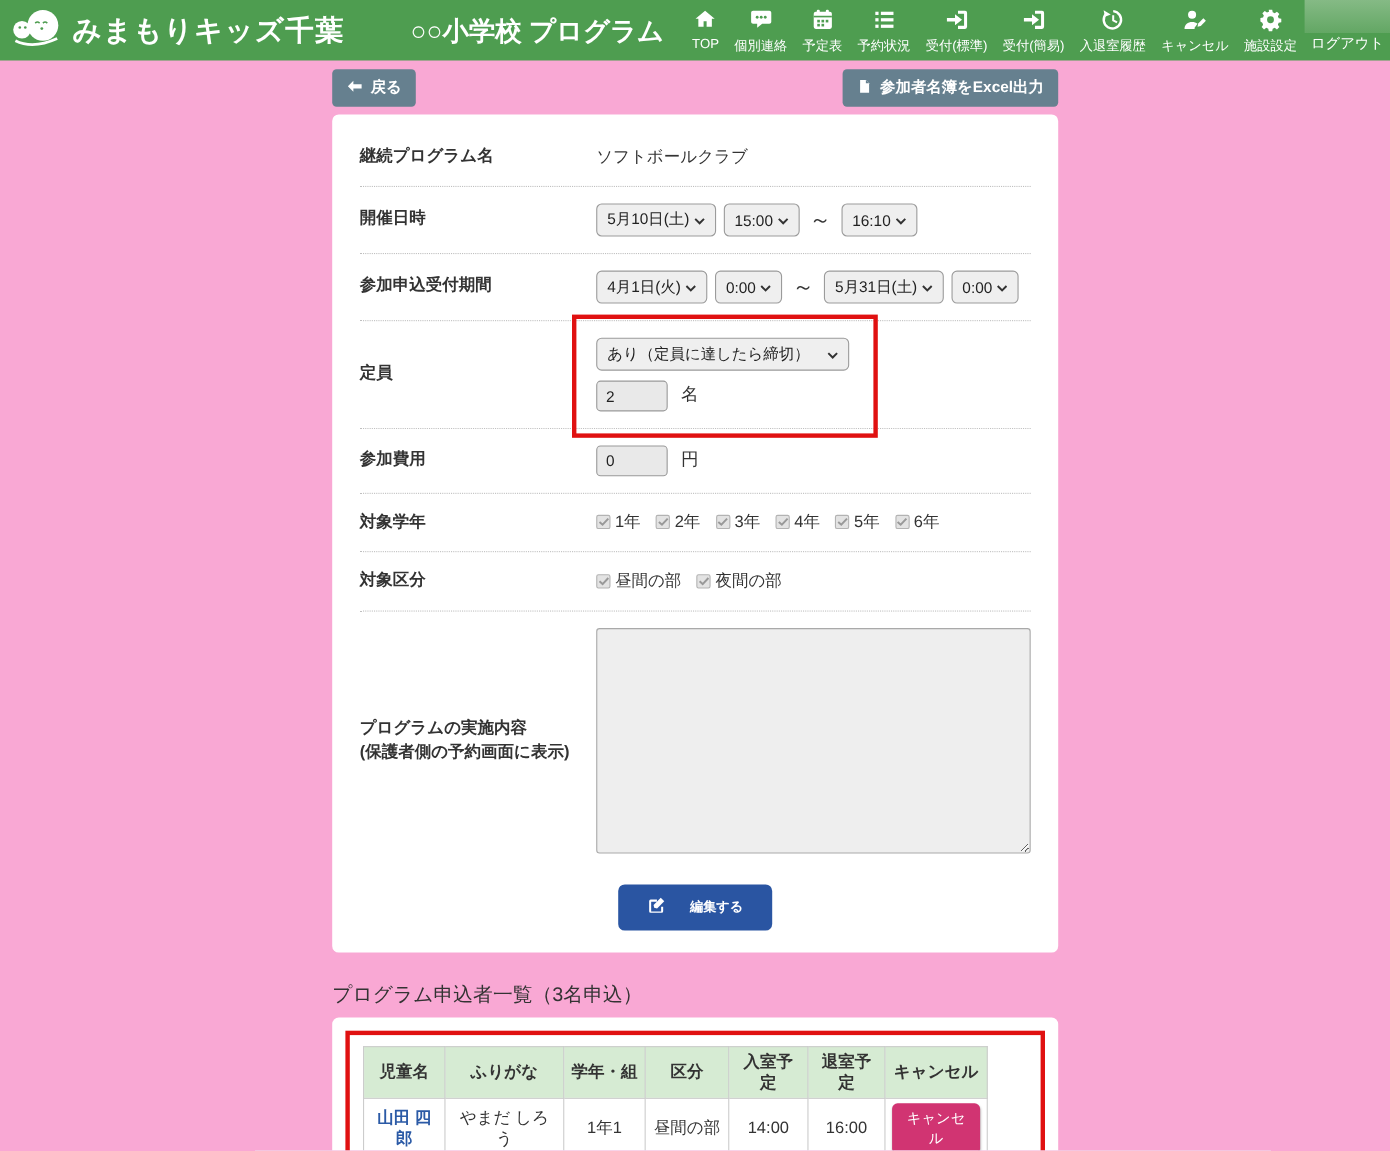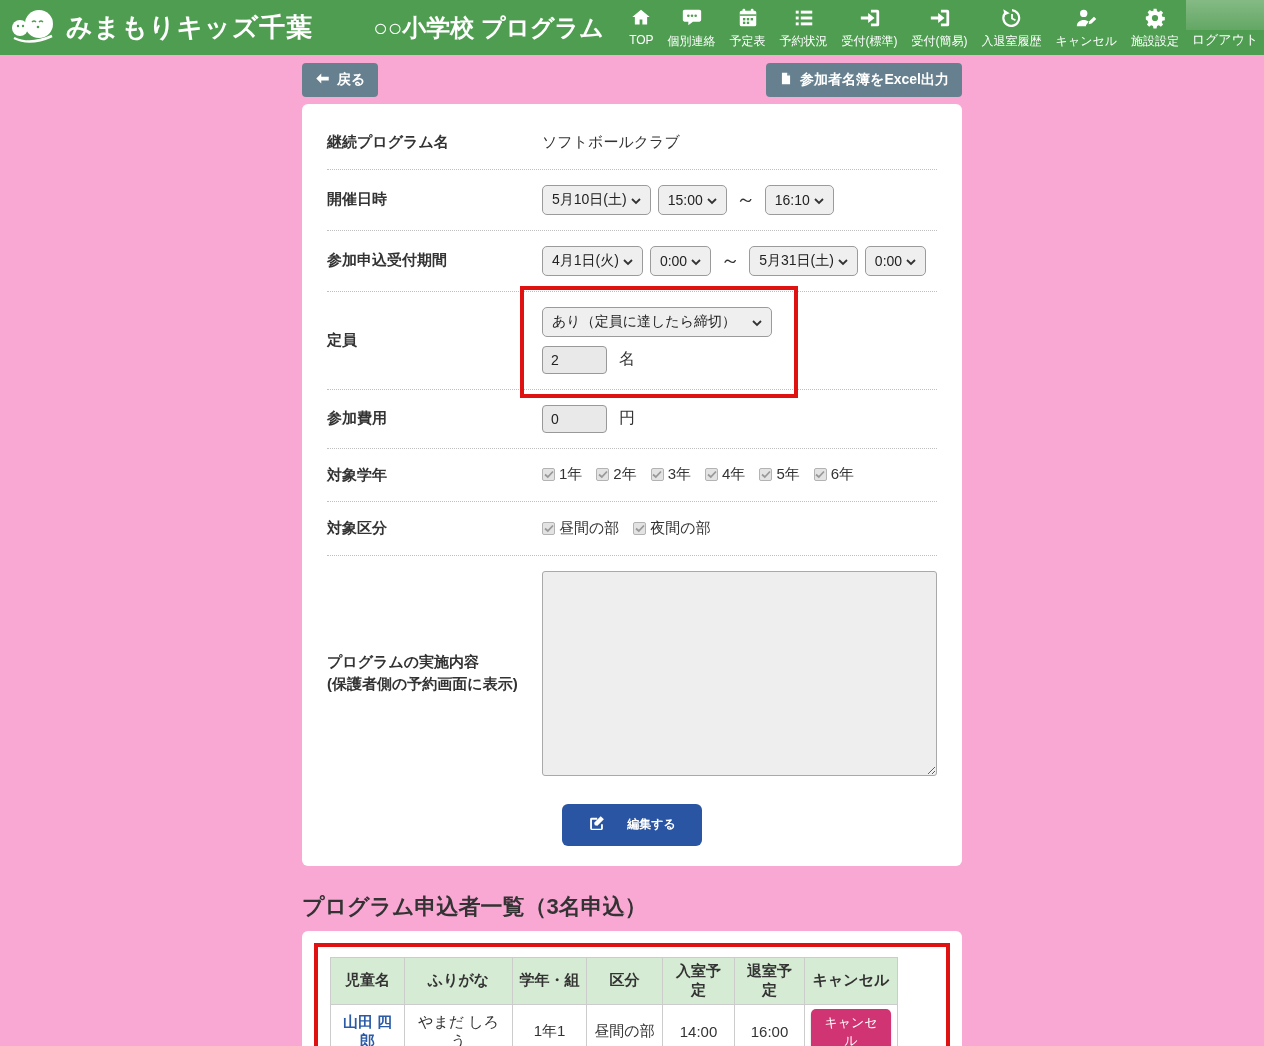--- a/index.html
+++ b/index.html
@@ -57,21 +57,21 @@
               display:inline-flex; align-items:center; justify-content:center; }
 
   .desc-row { align-items:stretch; padding-bottom:10px; }
   .desc-label { display:flex; flex-direction:column; justify-content:center; }
   .desc-textarea { flex:1; height:205px; background:#eee; border:1px solid #a9a9a9; border-radius:3px;
                    resize:both; font-family:inherit; }
   .edit-row { display:flex; justify-content:center; margin-top:18px; }
   .btn-blue { background:#2a55a2; border-radius:6px; font-size:12px; padding:11px 26px; gap:22px; }
 
   
-  .applicants-title { font-size:22px; font-weight:bold; color:#333; margin:26px 0 9px; }
+  .applicants-title { font-size:18px; font-weight:normal; color:#333; margin:26px 0 9px; }
   .table-card { padding:12px; }
   .red-frame-table { border:4px solid #e01111; padding:10px 12px; }
   table { border-collapse:collapse; font-size:15px; color:#333; }
   th, td { border:1px solid #ccc; text-align:center; padding:4px 6px; height:31px; }
   thead th { background:#d6ebd3; font-weight:bold; }
   td.name-cell { color:#2b5aa6; font-weight:bold; cursor:pointer; }
   .btn-cancel { background:#d13472; color:#fff; border:none; border-radius:5px; font-size:13px;
                 padding:5px 12px; cursor:pointer; font-family:inherit;
                 box-shadow:0 2px 2px rgba(0,0,0,.25); }
 </style>

